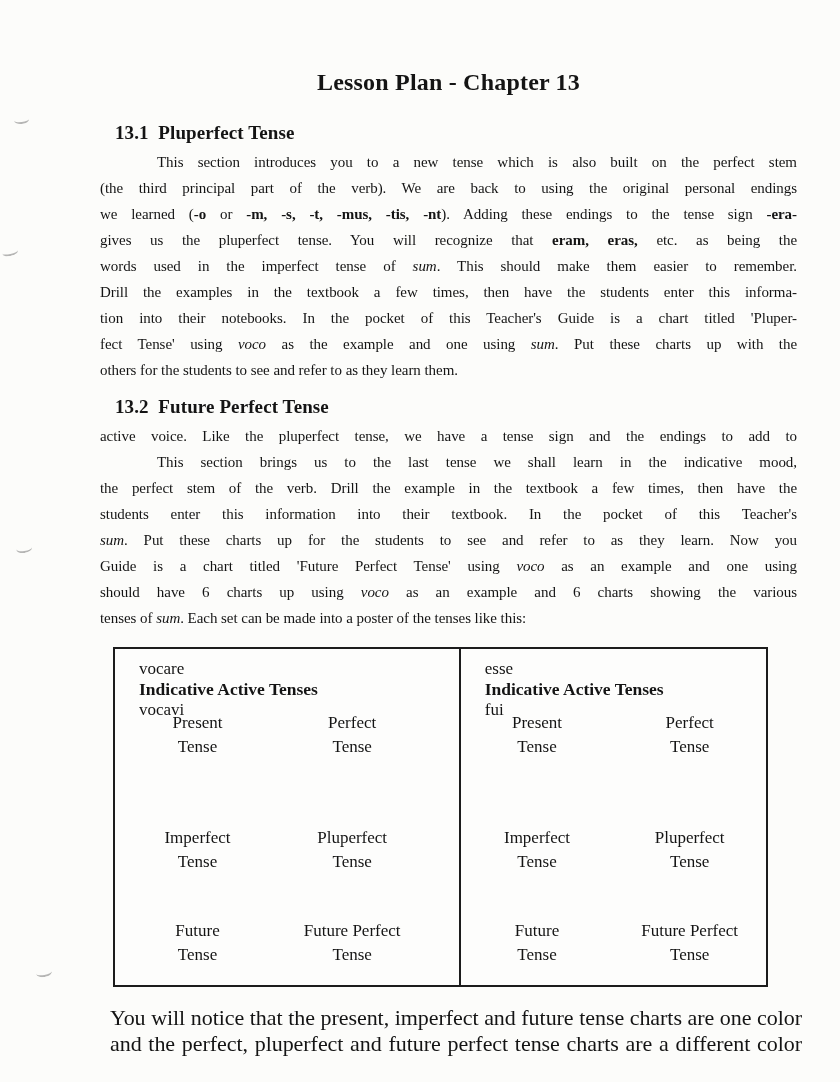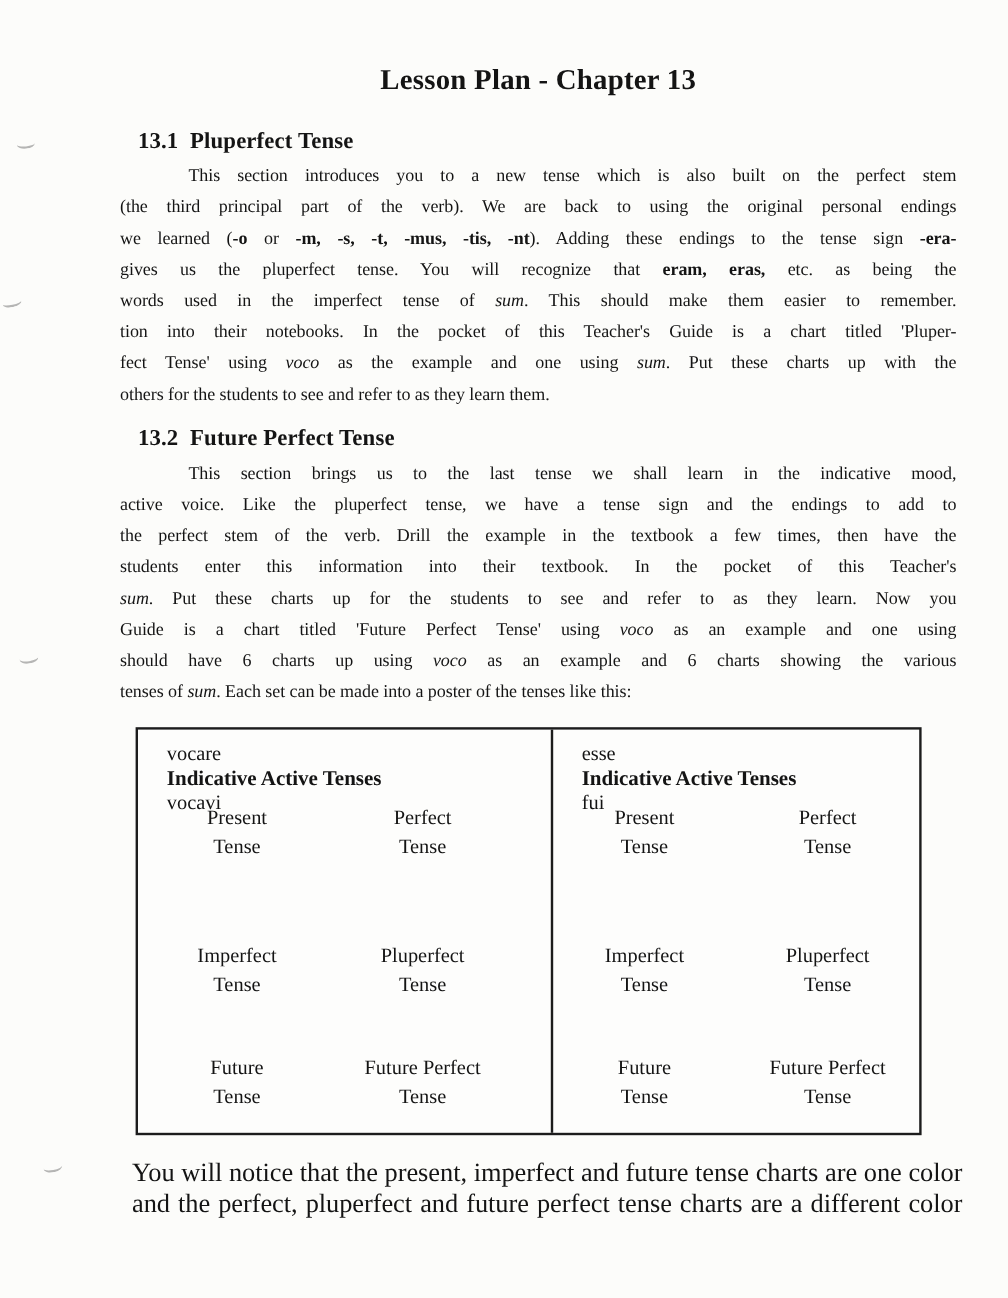--- a/index.html
+++ b/index.html
@@ -1,21 +1,21 @@
 <!DOCTYPE html>
 <html><head>
 <meta charset="utf-8">
 <style>
   html,body{margin:0;padding:0;}
   body{
     width:840px;height:1082px;position:relative;overflow:hidden;
     background:#fcfcfa;color:#141414;
     font-family:"Liberation Serif","DejaVu Serif",serif;
   }
-  .page{position:absolute;left:100px;top:0;width:697px;}
+  .page{position:absolute;left:100px;top:15px;width:697px;}
   .doc-title{
     text-align:center;font-weight:bold;font-size:24px;
     padding-top:54px;letter-spacing:.2px;
   }
   .section-heading{
     font-weight:bold;font-size:19px;margin:0 0 5px 15px;letter-spacing:.1px;
   }
   .sec1-heading{margin-top:26px;}
   .sec2-heading{margin-top:13px;}
   .para{font-size:15px;letter-spacing:-0.05px;}
@@ -76,32 +76,33 @@
   <div class="section-heading sec1-heading">
     <span>13.1</span>&nbsp;
     <span>Pluperfect Tense</span>
   </div>
   <div class="para">
       <div class="tline indent"><span>This section introduces you to a new tense which is also built on the perfect stem</span></div>
       <div class="tline"><span>(the third principal part of the verb). We are back to using the original personal endings</span></div>
       <div class="tline"><span>we learned (</span><span class="b">-o</span><span> or </span><span class="b">-m, -s, -t, -mus, -tis, -nt</span><span>). Adding these endings to the tense sign </span><span class="b">-era-</span></div>
       <div class="tline"><span>gives us the pluperfect tense. You will recognize that </span><span class="b">eram, eras,</span><span> etc. as being the</span></div>
       <div class="tline"><span>words used in the imperfect tense of </span><span class="i">sum</span><span>. This should make them easier to remember.</span></div>
+      <div class="tline"><span>Drill the examples in the textbook a few times, then have the students enter this informa-</span></div>
       <div class="tline"><span>tion into their notebooks. In the pocket of this Teacher's Guide is a chart titled 'Pluper-</span></div>
       <div class="tline"><span>fect Tense' using </span><span class="i">voco</span><span> as the example and one using </span><span class="i">sum</span><span>. Put these charts up with the</span></div>
       <div class="tline lastline"><span>others for the students to see and refer to as they learn them.</span></div>
     </div>
 
   <div class="section-heading sec2-heading">
     <span>13.2</span>&nbsp;
     <span>Future Perfect Tense</span>
   </div>
   <div class="para">
+      <div class="tline"><span>active voice. Like the pluperfect tense, we have a tense sign and the endings to add to</span></div>
       <div class="tline indent"><span>This section brings us to the last tense we shall learn in the indicative mood,</span></div>
-      <div class="tline"><span>active voice. Like the pluperfect tense, we have a tense sign and the endings to add to</span></div>
       <div class="tline"><span>the perfect stem of the verb. Drill the example in the textbook a few times, then have the</span></div>
       <div class="tline"><span>students enter this information into their textbook. In the pocket of this Teacher's</span></div>
       <div class="tline"><span class="i">sum</span><span>. Put these charts up for the students to see and refer to as they learn. Now you</span></div>
       <div class="tline"><span>Guide is a chart titled 'Future Perfect Tense' using </span><span class="i">voco</span><span> as an example and one using</span></div>
       <div class="tline"><span>should have 6 charts up using </span><span class="i">voco</span><span> as an example and 6 charts showing the various</span></div>
       <div class="tline lastline"><span>tenses of </span><span class="i">sum</span><span>. Each set can be made into a poster of the tenses like this:</span></div>
     </div>
 
   <div class="poster">
 

